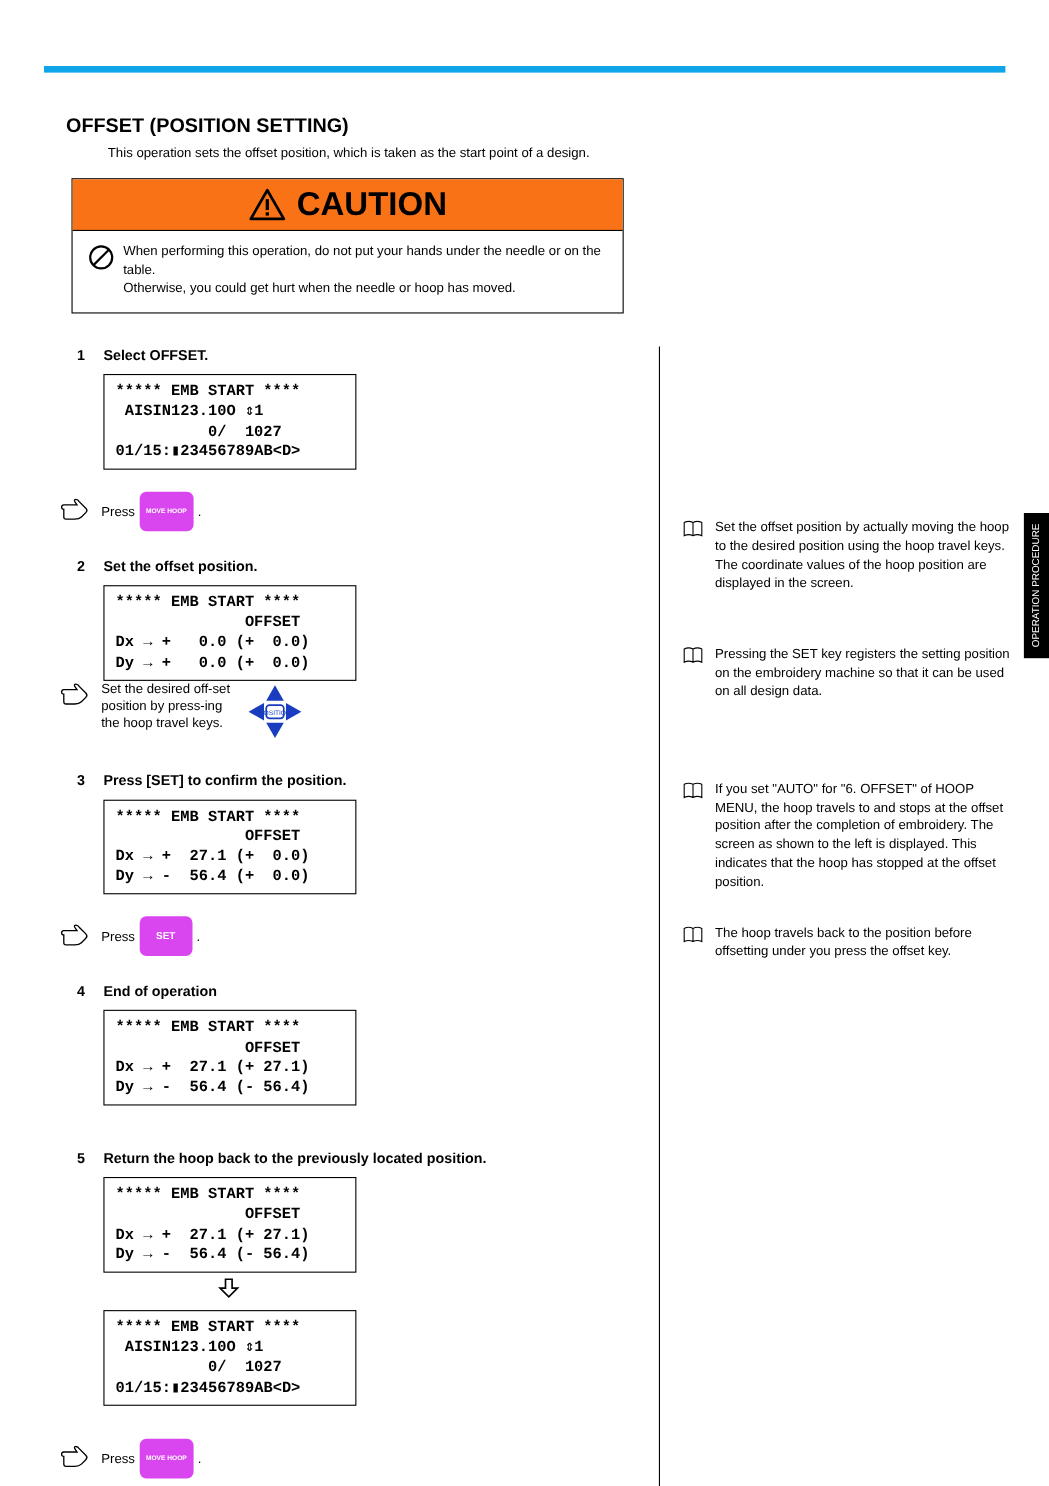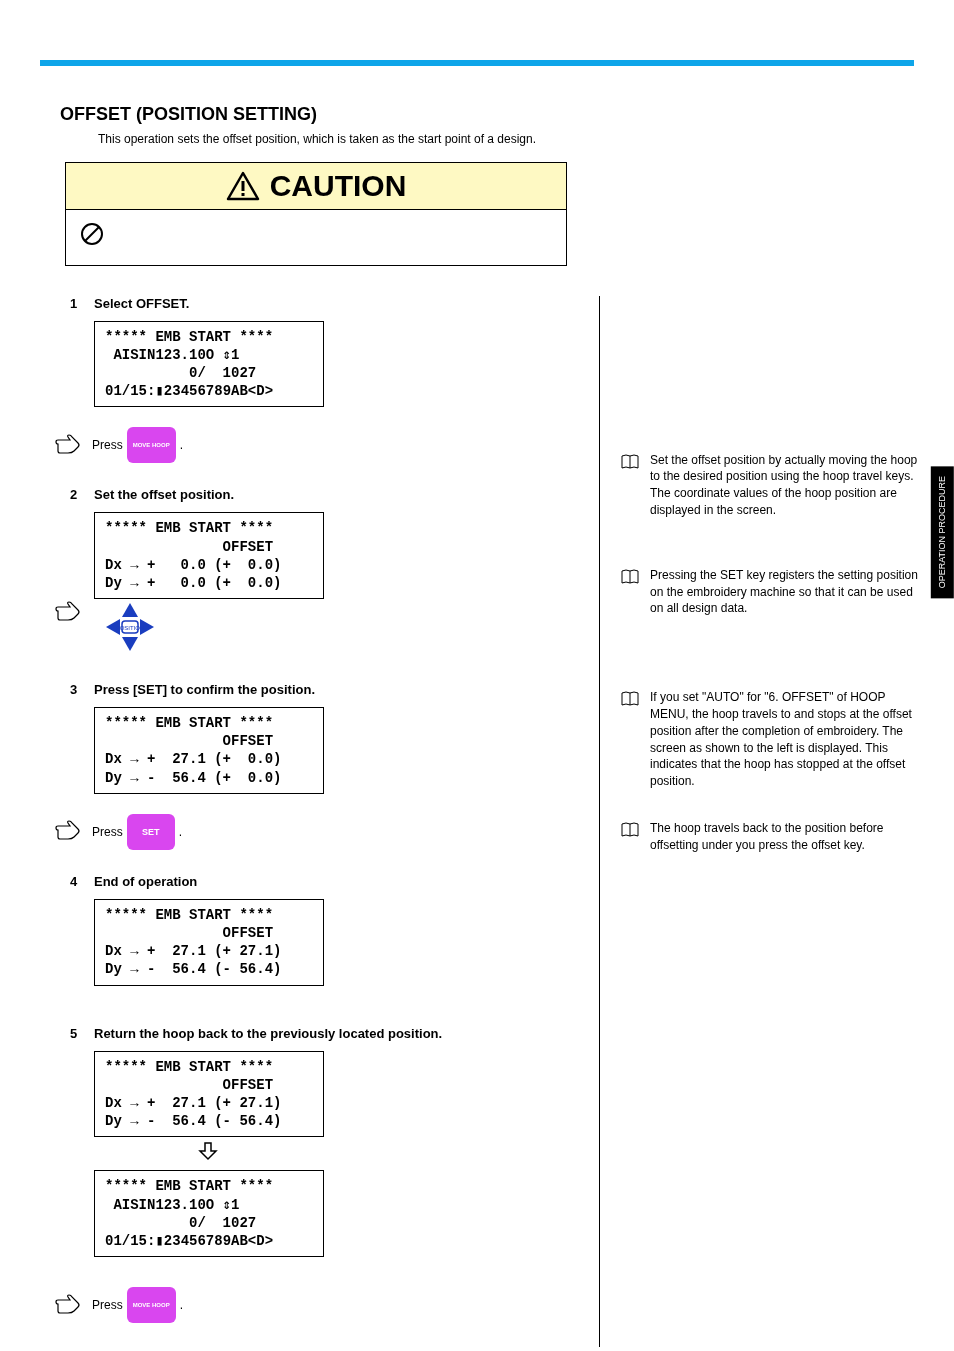--- a/index.html
+++ b/index.html
@@ -42,21 +42,21 @@
     max-width: 470px;
     line-height: 1.4;
   }
   .caution-box {
     border: 1.5px solid #000;
     width: 500px;
     margin-left: 25px;
     margin-bottom: 30px;
   }
   .caution-head {
-    background: #fef9c3;
+    background: #f97316;
     display: flex;
     align-items: center;
     justify-content: center;
     padding: 6px 0;
     border-bottom: 1.5px solid #000;
   }
   .caution-head svg { vertical-align: middle; }
   .caution-word {
     font-size: 30px;
     font-weight: bold;
@@ -168,20 +168,24 @@
       </svg>
       <span class="caution-word">CAUTION</span>
     </div>
     <div class="caution-body">
       <span class="prohib-icon">
         <svg width="24" height="24" viewBox="0 0 24 24">
           <circle cx="12" cy="12" r="10" fill="none" stroke="#000" stroke-width="2"></circle>
           <line x1="5" y1="19" x2="19" y2="5" stroke="#000" stroke-width="2"></line>
         </svg>
       </span>
+      <div>
+        <div>When performing this operation, do not put your hands under the needle or on the table.</div>
+        <div style="text-align:justify;">Otherwise, you could get hurt when the needle or hoop has moved.</div>
+      </div>
     </div>
   </div>
 
   <div class="two-col">
     <div class="left-col">
 
       <div class="step">
         <div class="step-head">
           <span class="step-num">1</span>
           <span>Select OFFSET.</span>
@@ -215,20 +219,21 @@
           <div class="lcd">***** EMB START ****
               OFFSET
 Dx → +   0.0 (+  0.0)
 Dy → +   0.0 (+  0.0)</div>
           <div class="instr" style="align-items:flex-start;">
             <span class="hand-icon" style="margin-top:2px;">
               <svg width="28" height="20" viewBox="0 0 28 20">
                   <path d="M4 10 Q2 10 2 8 Q2 6 4 6 L16 6 L14 3 Q13 1 15 1 Q17 1 18 3 L24 9 Q26 11 24 13 L20 17 Q18 19 14 19 L6 19 Q4 19 4 17 Z" fill="none" stroke="#000" stroke-width="1.2"></path>
                 </svg>
             </span>
+            <span style="width:120px;line-height:1.3;">Set the desired off-set position by press-ing the hoop travel keys.</span>
             <span class="arrow-pad">
               <svg width="56" height="56" viewBox="0 0 56 56">
                 <polygon points="28,4 36,18 20,18" fill="#1a3dbf"></polygon>
                 <polygon points="28,52 36,38 20,38" fill="#1a3dbf"></polygon>
                 <polygon points="4,28 18,20 18,36" fill="#1a3dbf"></polygon>
                 <polygon points="52,28 38,20 38,36" fill="#1a3dbf"></polygon>
                 <rect x="20" y="22" width="16" height="12" rx="3" fill="none" stroke="#1a3dbf" stroke-width="1.5"></rect>
                 <text x="28" y="31" font-size="6" text-anchor="middle" fill="#1a3dbf">POSITION</text>
               </svg>
             </span>

